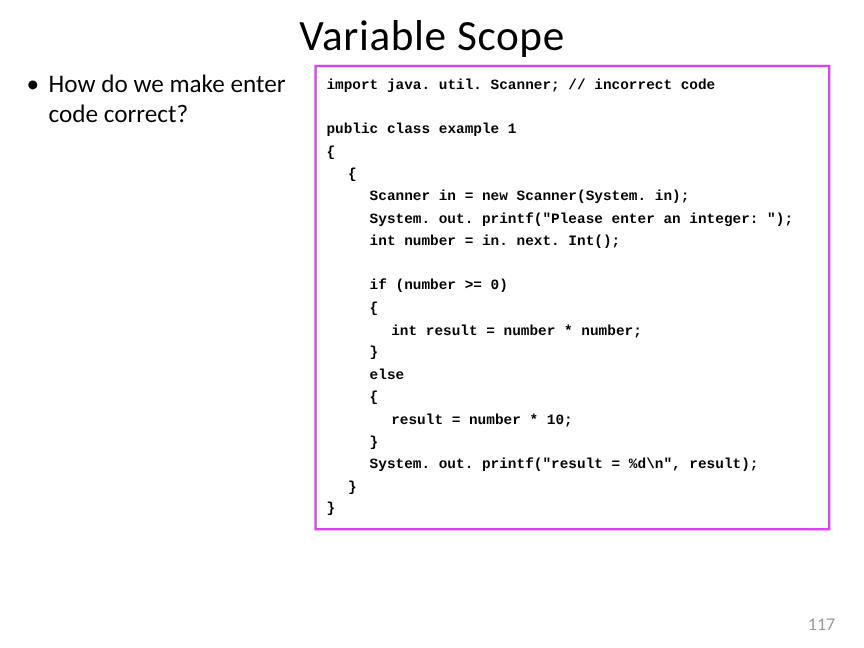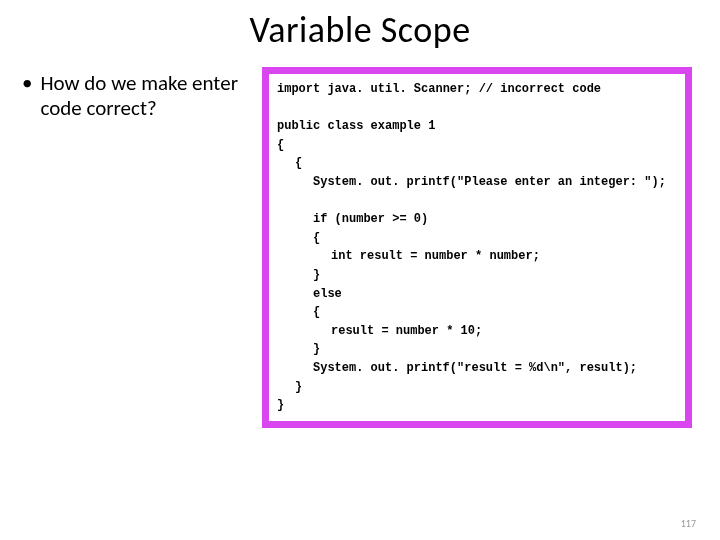--- a/index.html
+++ b/index.html
@@ -15,21 +15,21 @@
     width: 100%;
     height: 100%;
     padding: 8px 20px 0 20px;
     position: relative;
   }
   .title {
     text-align: center;
     font-size: 36px;
     font-weight: 400;
     color: #000;
-    margin-bottom: 15px;
+    margin-bottom: 2px;
     letter-spacing: 0.5px;
   }
   .content {
     display: flex;
     gap: 12px;
   }
   .left {
     flex: 0 0 230px;
     padding-top: 4px;
   }
@@ -41,38 +41,38 @@
     line-height: 1.2;
   }
   .bullet-dot {
     margin-right: 8px;
     margin-left: 2px;
   }
   .right {
     flex: 1;
   }
   .codebox {
-    border: 7px solid #d946ef;
+    border: 2px solid #d946ef;
     padding: 6px 8px 6px 8px;
     font-family: "Courier New", monospace;
     font-size: 12px;
     line-height: 1.55;
     font-weight: bold;
     color: #000;
     white-space: pre;
     width: 430px;
   }
   .codebox .indent1 { padding-left: 18px; display: block; }
   .codebox .indent2 { padding-left: 36px; display: block; }
   .codebox .indent3 { padding-left: 54px; display: block; }
   .page-num {
     position: absolute;
     bottom: 10px;
     right: 24px;
-    font-size: 10px;
+    font-size: 15px;
     color: #999;
   }
 </style>
 </head>
 <body>
 
 <div class="slide">
   <h1 class="title">Variable Scope</h1>
 
   <div class="content">
@@ -81,19 +81,19 @@
         <span class="bullet-dot">•</span>
         <span>How do we make enter code correct?</span>
       </div>
     </div>
 
     <div class="right">
       <div class="codebox"><span>import java. util. Scanner; // incorrect code</span>
 
 <span>public class example 1</span>
 <span>{</span>
-<span class="indent1">{</span><span class="indent2">System. out. printf("Please enter an integer: ");</span>
+<span class="indent1">{</span><span class="indent2">Scanner in = new Scanner(System. in);</span><span class="indent2">System. out. printf("Please enter an integer: ");</span><span class="indent2">int number = in. next. Int();</span>
 <span class="indent2">if (number &gt;= 0)</span><span class="indent2">{</span><span class="indent3">int result = number * number;</span><span class="indent2">}</span><span class="indent2">else</span><span class="indent2">{</span><span class="indent3">result = number * 10;</span><span class="indent2">}</span><span class="indent2">System. out. printf("result = %d\n", result);</span><span class="indent1">}</span><span>}</span></div>
     </div>
   </div>
 
   <div class="page-num">117</div>
 </div>
 
 </body></html>

